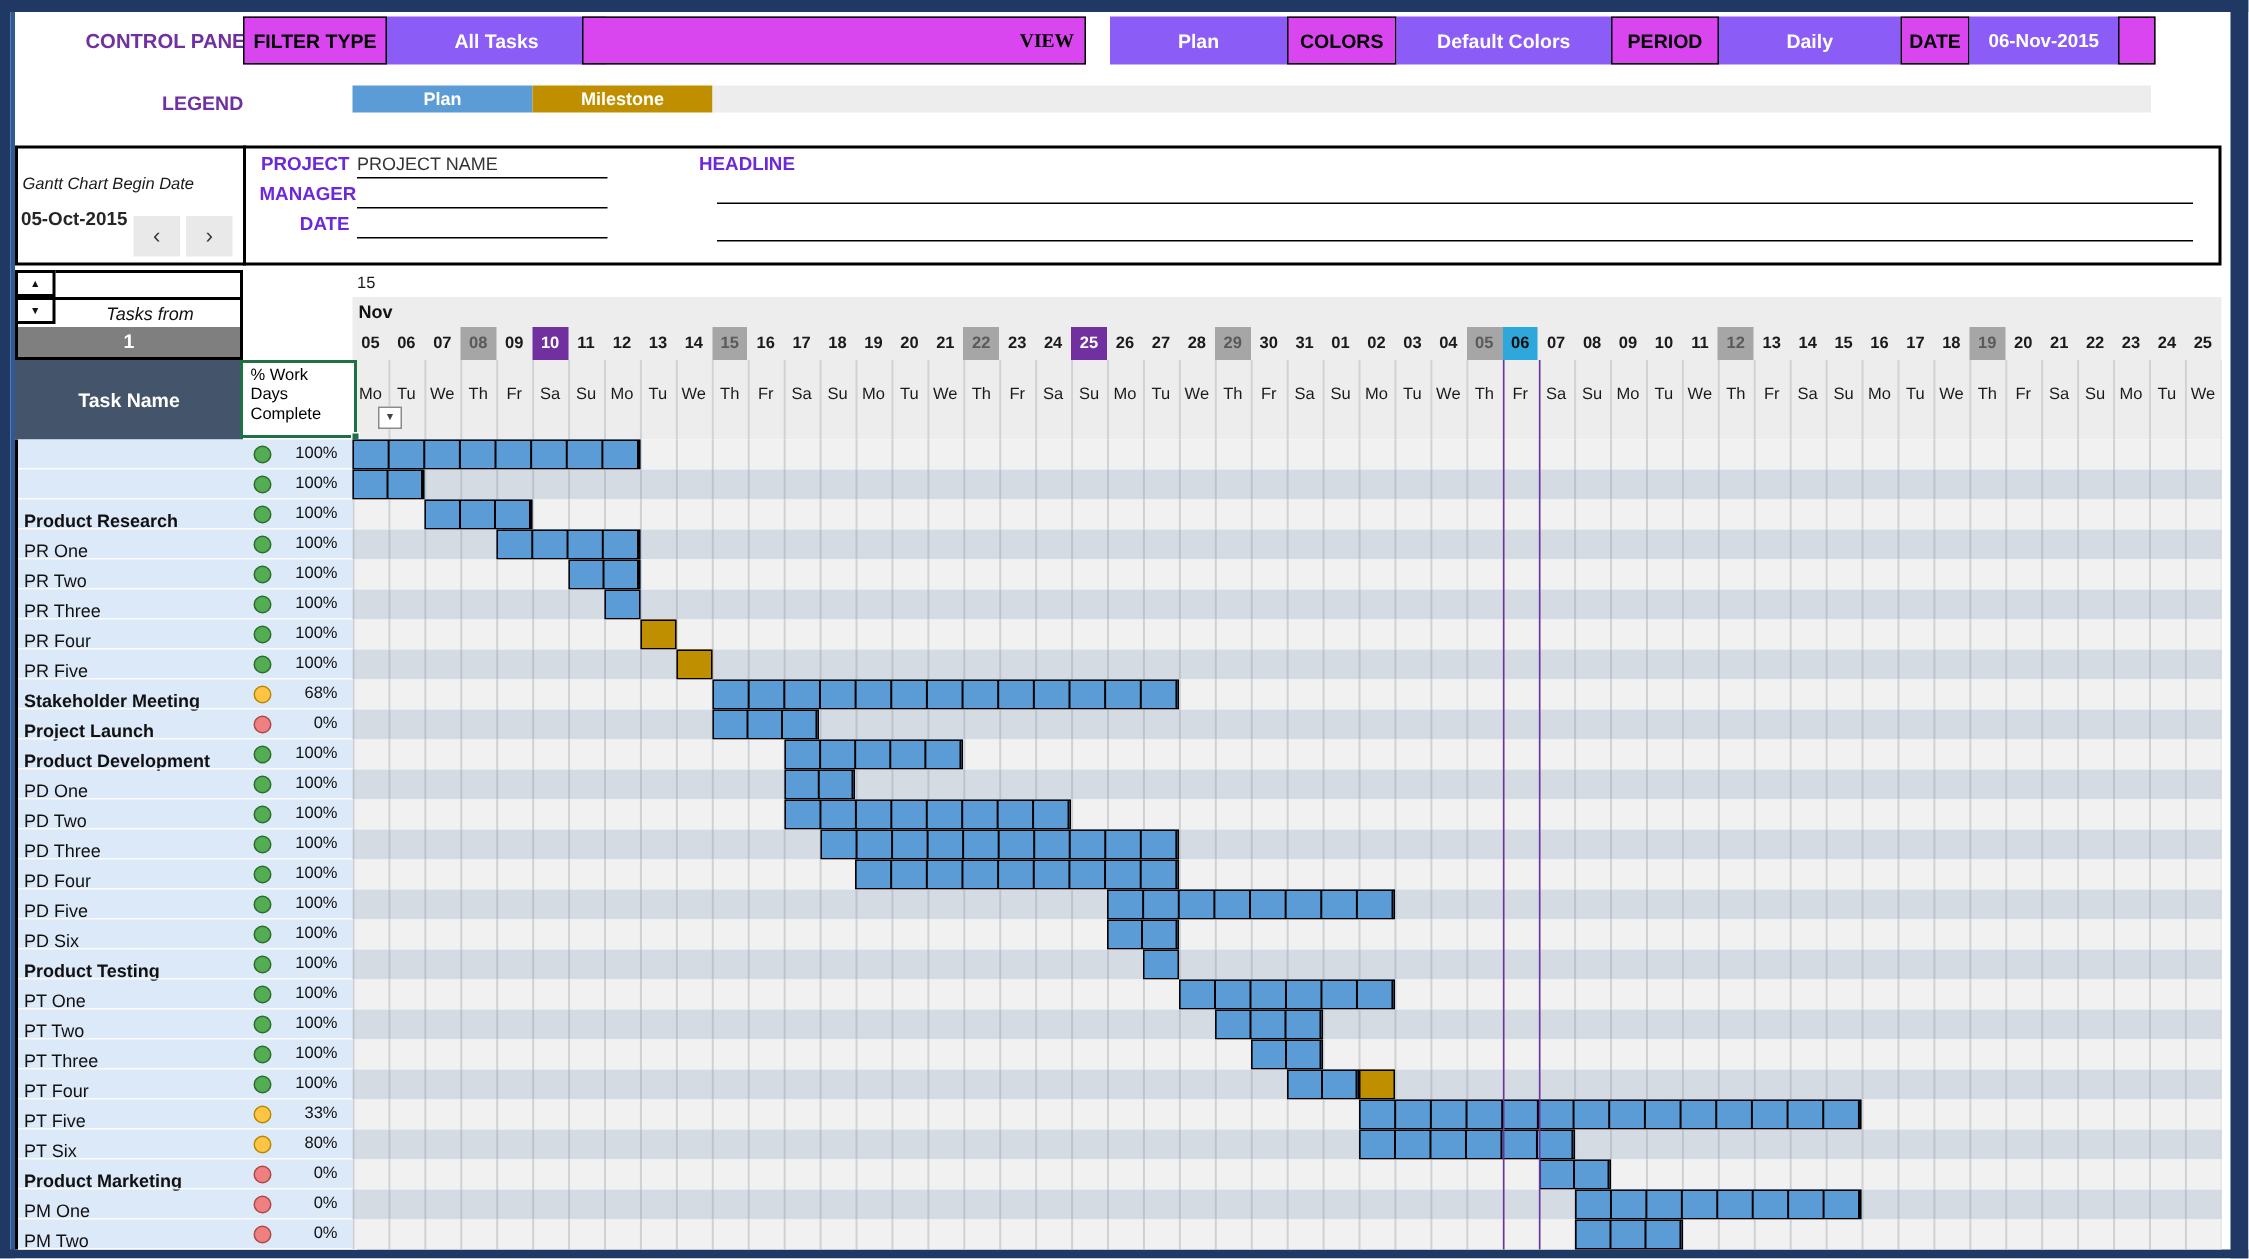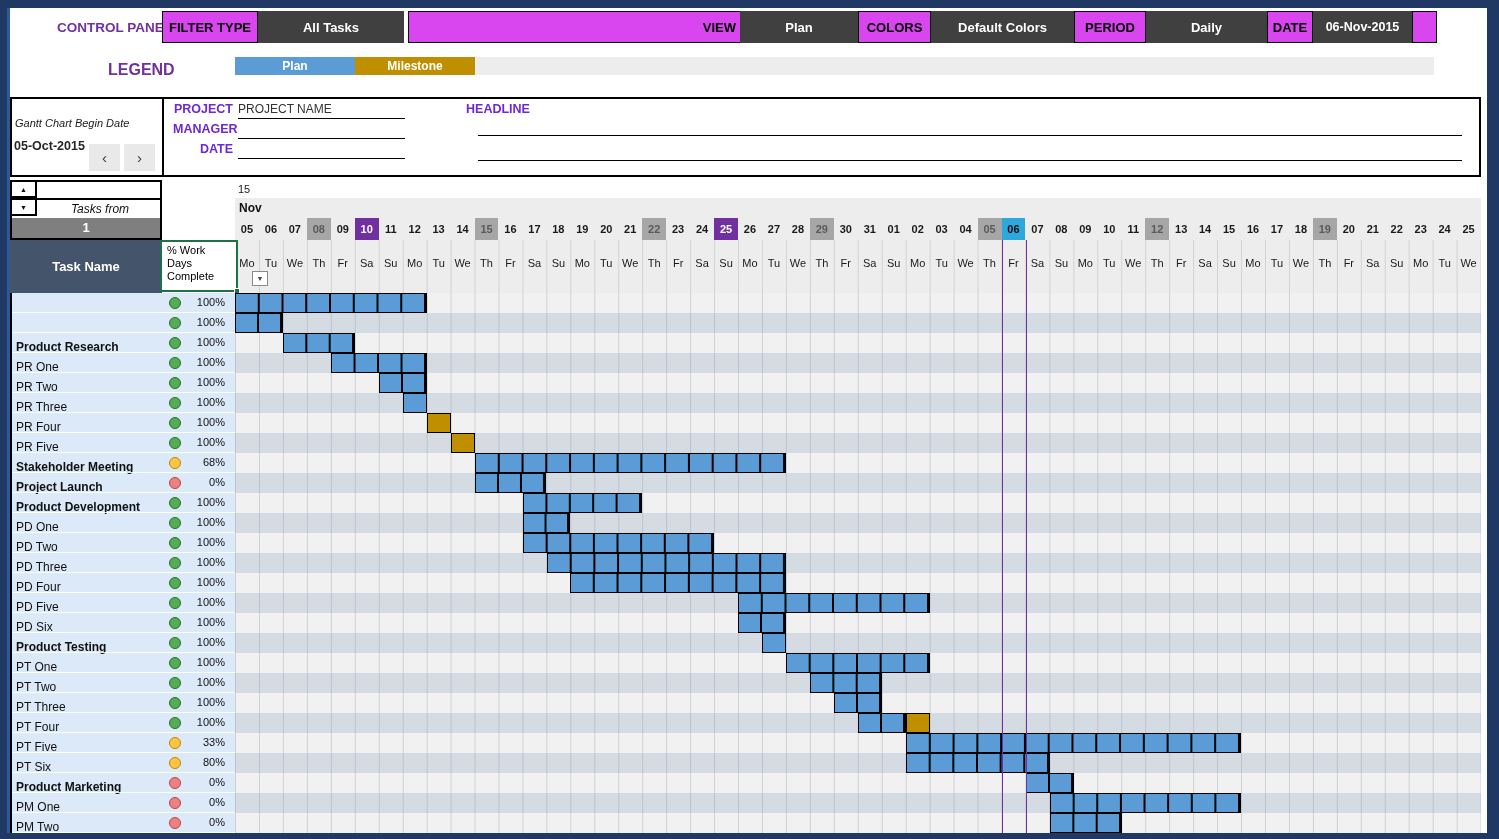--- a/index.html
+++ b/index.html
@@ -13,25 +13,25 @@
   .frame-accent{ left:7px; top:8px; width:3px; height:831px; background:#2D5A96; }
   .frame-right { left:1487px; top:0; width:12px; height:839px; background:#1F3864; }
   .frame-rgap  { left:1481px; top:8px; width:6px; height:825px; background:#fff; }
   .frame-bottom{ left:0; top:833px; width:1499px; height:6px; background:#1F3864; }
 
   
   .cp-title { left:57px; top:20px; font-size:13.5px; font-weight:bold; color:#7030A0; }
   .cbox { top:11px; height:32px; display:flex; align-items:center; justify-content:center;
           font-size:13px; font-weight:bold; }
   .cbox.white { background:#d946ef; border:1.5px solid #000; color:#000; }
-  .cbox.black { background:#404040; color:#fff; }
+  .cbox.black { background:#8b5cf6; color:#fff; }
   .cbox.viewbox { justify-content:flex-end; padding-right:7px; }
 
   
-  .lg-title { left:108px; top:61px; font-size:16px; font-weight:bold; color:#7030A0; }
+  .lg-title { left:108px; top:61px; font-size:13px; font-weight:bold; color:#7030A0; }
   .lg-item { top:57px; height:18px; display:flex; align-items:center; justify-content:center;
              font-size:12px; font-weight:bold; color:#fff; }
   .lg-rest { left:475px; top:57px; width:959px; height:18px; background:#EDEDED; }
 
   
   .proj-box { left:10px; top:97px; width:1471px; height:80px; border:2px solid #000; background:#fff; }
   .proj-div { left:162px; top:97px; width:2px; height:80px; background:#000; }
   .begin-caption { left:15px; top:117px; font-size:11px; font-style:italic; color:#1a1a1a; }
   .begin-value { left:14px; top:139px; font-size:12.5px; font-weight:bold; color:#262626; }
   .chev { top:144px; width:31px; height:27px; background:#E9E9E9; display:flex; align-items:center;
@@ -109,21 +109,21 @@
 <div class="abs frame-rgap"></div>
 <div class="abs frame-top"></div>
 <div class="abs frame-left"></div>
 <div class="abs frame-accent"></div>
 <div class="abs frame-right"></div>
 <div class="abs frame-bottom"></div>
 
 <div class="abs cp-title">CONTROL PANEL</div>
 <div class="abs cbox white" style="left:162px;width:96px;">FILTER TYPE</div>
 <div class="abs cbox black" style="left:258px;width:146px;">All Tasks</div>
-<div class="abs cbox white viewbox" style="left:408px;width:336px;">VIEW</div>
+<div class="abs cbox white viewbox" style="left:388px;width:336px;font-family:Liberation Serif, serif;">VIEW</div>
 <div class="abs cbox black" style="left:740px;width:118px;">Plan</div>
 <div class="abs cbox white" style="left:858px;width:73px;">COLORS</div>
 <div class="abs cbox black" style="left:931px;width:143px;">Default Colors</div>
 <div class="abs cbox white" style="left:1074px;width:72px;">PERIOD</div>
 <div class="abs cbox black" style="left:1146px;width:121px;">Daily</div>
 <div class="abs cbox white" style="left:1267px;width:46px;">DATE</div>
 <div class="abs cbox black" style="left:1313px;width:99px;font-size:12.5px;">06-Nov-2015</div>
 <div class="abs cbox white" style="left:1412px;width:25px;"></div>
 
 <div class="abs lg-title">LEGEND</div>

